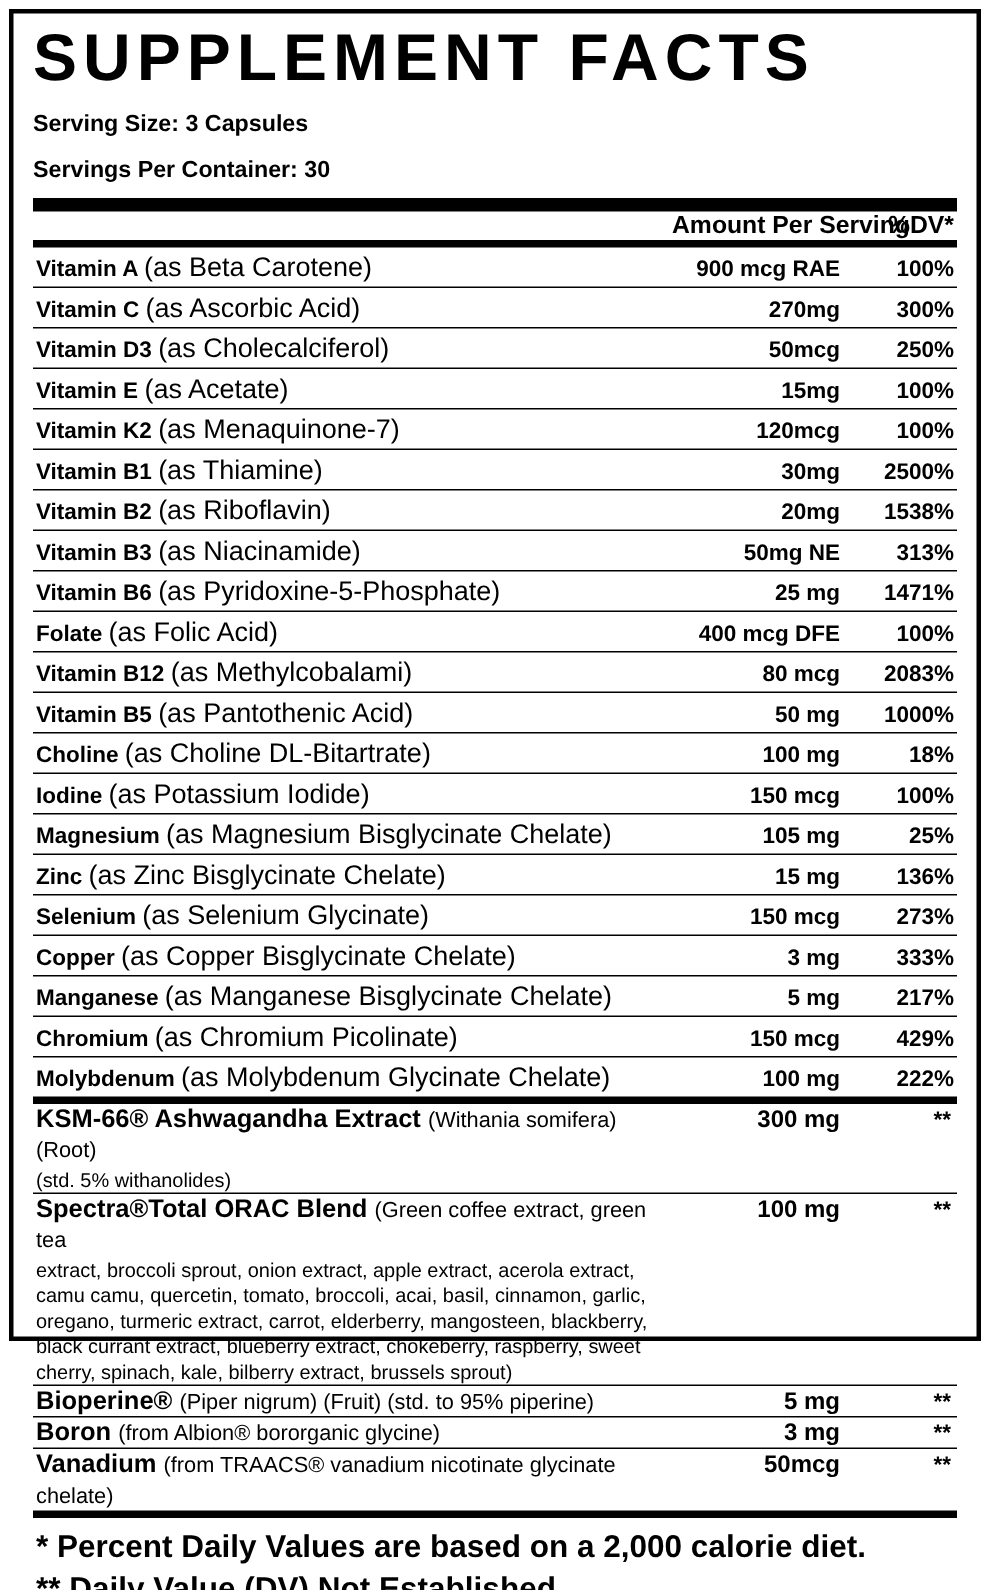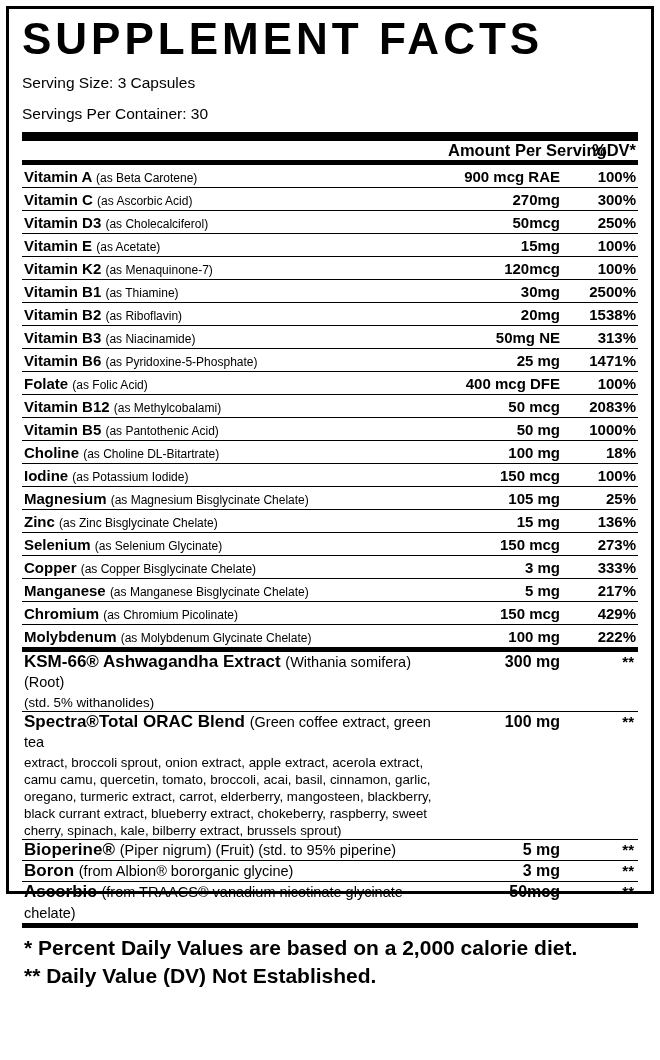--- a/index.html
+++ b/index.html
@@ -41,21 +41,21 @@
     font-size: 44px;
     font-weight: bold;
     letter-spacing: 4px;
     line-height: 1.05;
     white-space: nowrap;
     margin: 2px 0 4px 0;
   }
 
   .serving-line {
     font-size: 15.5px;
-    font-weight: normal;
+    font-weight: bold;
     line-height: 1.22;
     margin-top: 12px;
   }
 
   .rule-thick {
     border-top: 9px solid #000;
     margin: 8px 0 0 0;
   }
   .rule-med {
     border-top: 5px solid #000;
@@ -90,21 +90,21 @@
     font-size: 15px;
   }
   tr.nutrient:first-child td { border-top: none; }
 
   .nm {
     font-size: 16px;
     font-weight: bold;
     padding-left: 2px !important;
   }
   .nm .src {
-    font-size: 12px;
+    font-size: 18px;
     font-weight: normal;
   }
   .amt {
     text-align: right;
     font-weight: bold;
     font-size: 16px;
     padding-right: 6px !important;
     white-space: nowrap;
   }
   .dv {
@@ -246,21 +246,21 @@
           <td class="amt">25 mg</td>
           <td class="dv">1471%</td>
         </tr>
         <tr class="nutrient">
           <td class="nm"><span>Folate</span> <span class="src">(as Folic Acid)</span></td>
           <td class="amt">400 mcg DFE</td>
           <td class="dv">100%</td>
         </tr>
         <tr class="nutrient">
           <td class="nm"><span>Vitamin B12</span> <span class="src">(as Methylcobalami)</span></td>
-          <td class="amt">50 mcg</td>
+          <td class="amt">80 mcg</td>
           <td class="dv">2083%</td>
         </tr>
         <tr class="nutrient">
           <td class="nm"><span>Vitamin B5</span> <span class="src">(as Pantothenic Acid)</span></td>
           <td class="amt">50 mg</td>
           <td class="dv">1000%</td>
         </tr>
         <tr class="nutrient">
           <td class="nm"><span>Choline</span> <span class="src">(as Choline DL-Bitartrate)</span></td>
           <td class="amt">100 mg</td>
@@ -347,21 +347,21 @@
         <tr class="blend-row">
           <td class="blend-name">
             <span>Boron</span>
             <span class="src">(from Albion® bororganic glycine)</span>
           </td>
           <td class="blend-amt">3 mg</td>
           <td class="blend-dv">**</td>
         </tr>
         <tr class="blend-row">
           <td class="blend-name">
-            <span>Ascorbic</span>
+            <span>Vanadium</span>
             <span class="src">(from TRAACS® vanadium nicotinate glycinate chelate)</span>
           </td>
           <td class="blend-amt">50mcg</td>
           <td class="blend-dv">**</td>
         </tr>
       </tbody>
     </table>
 
     <div class="rule-med"></div>
 

